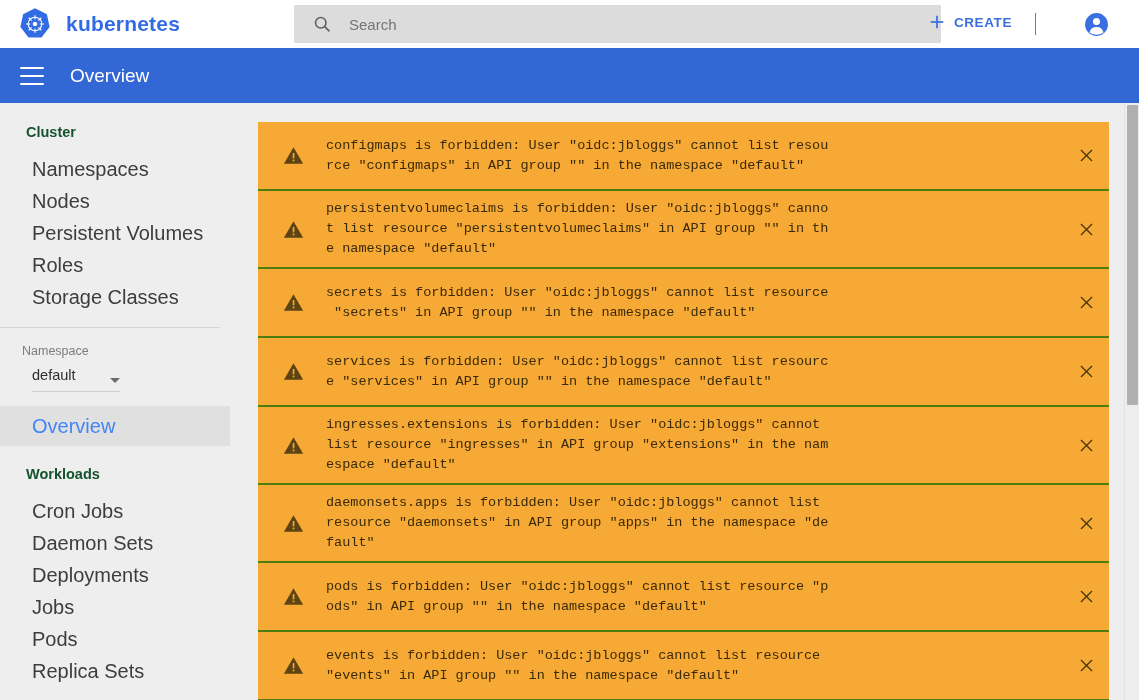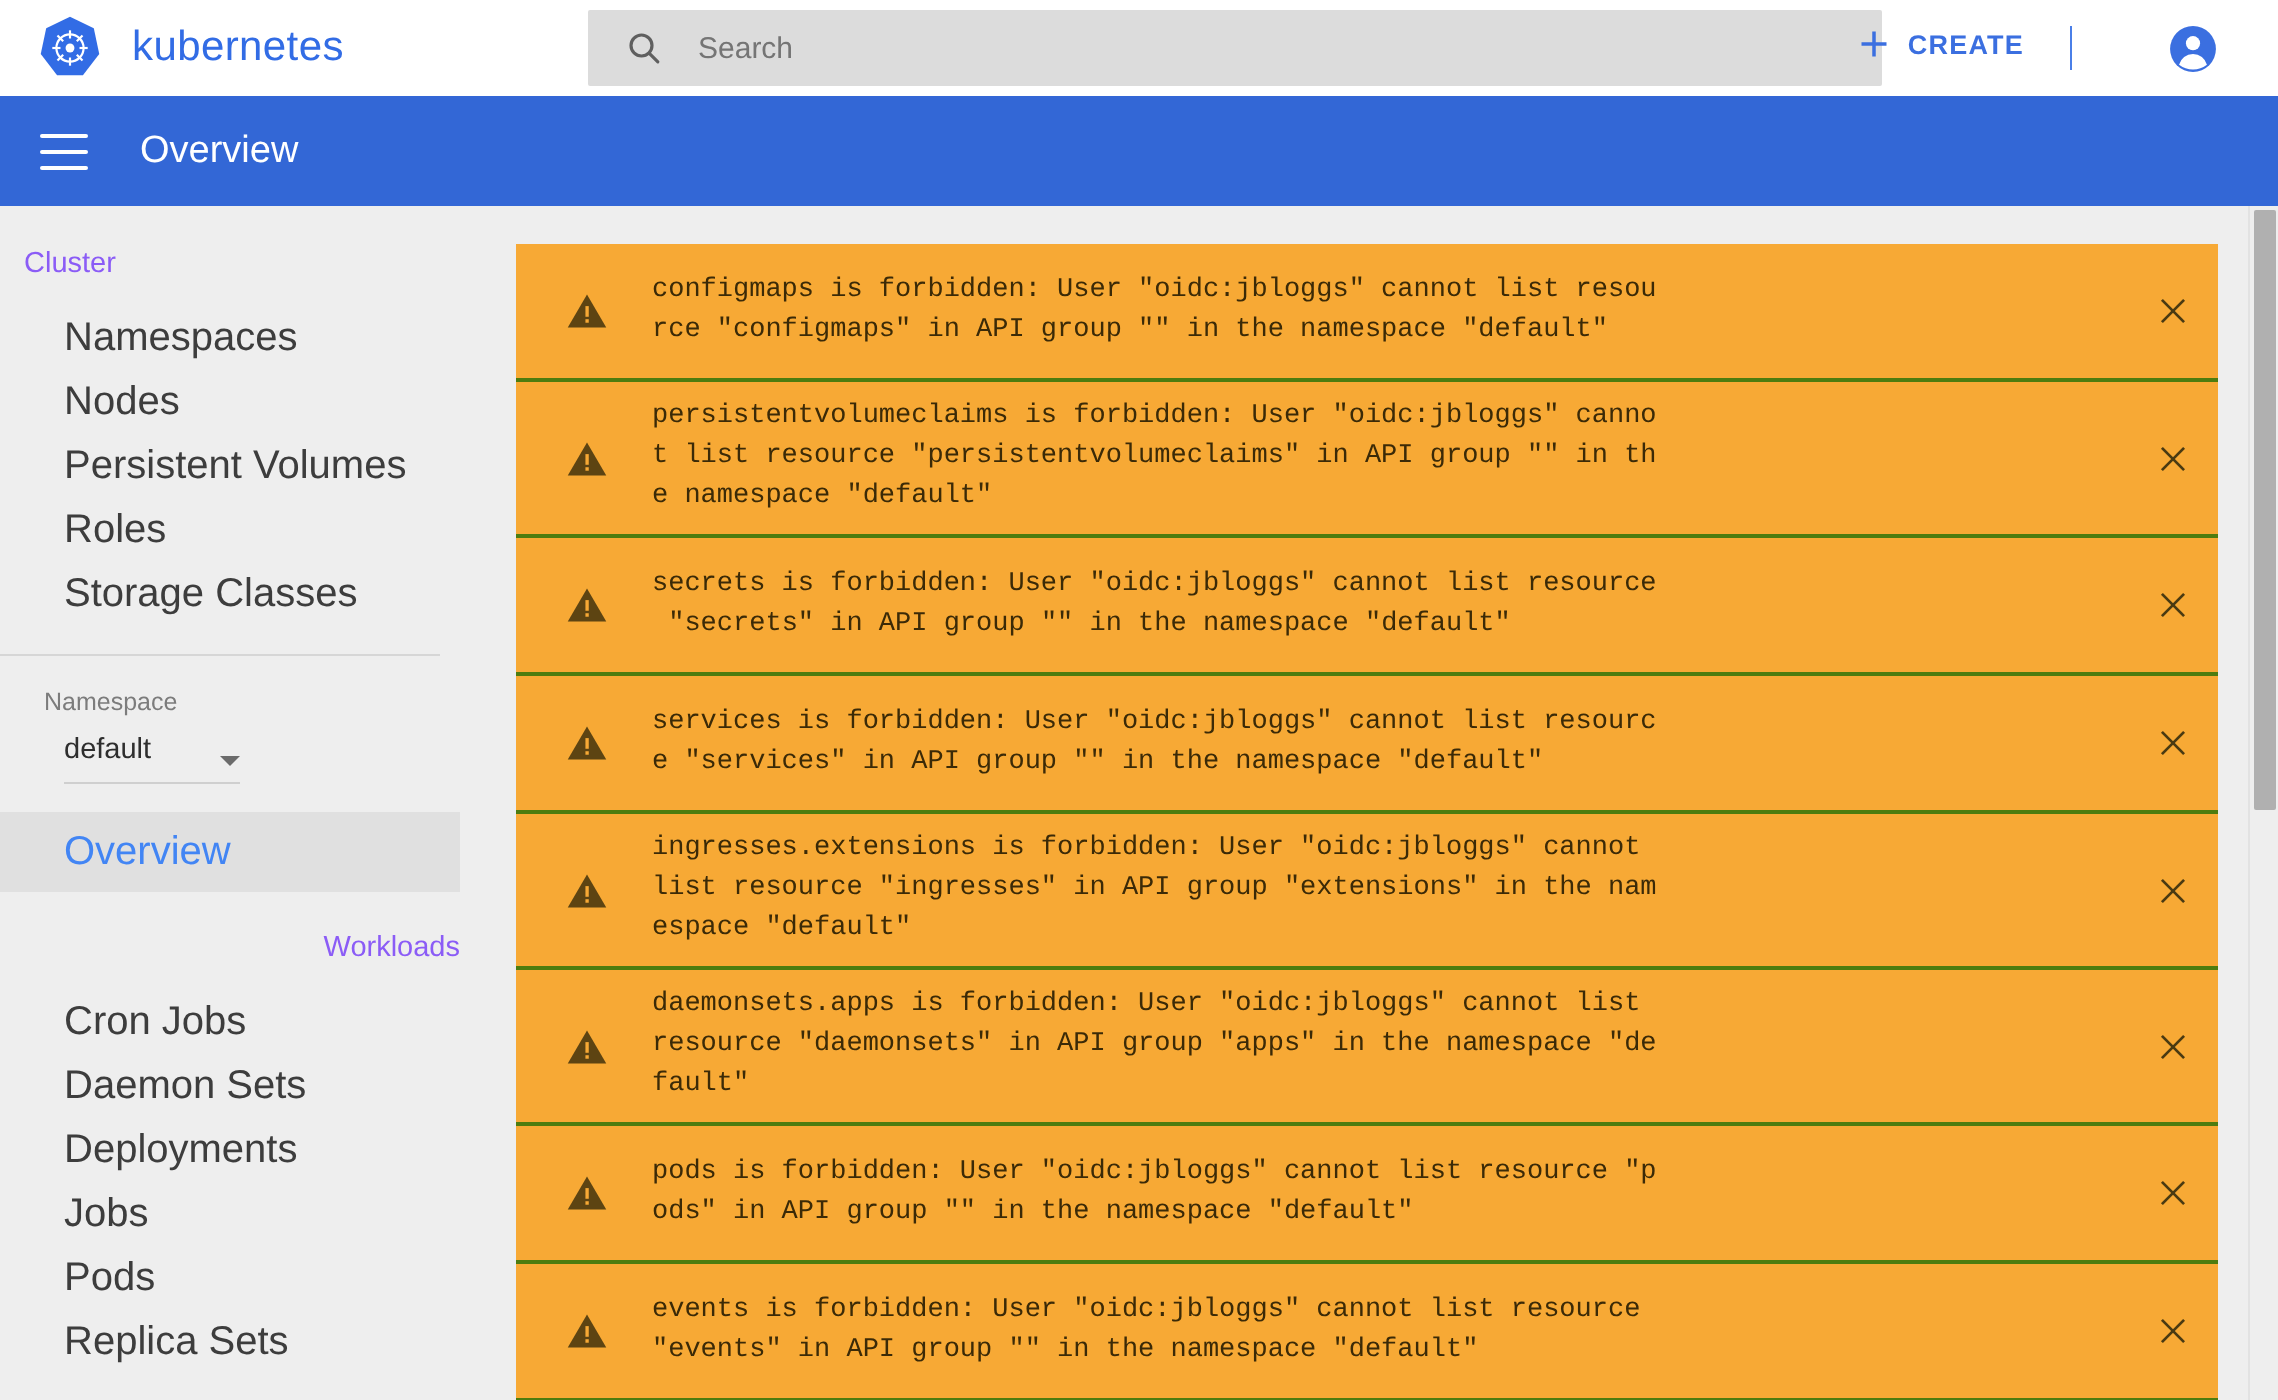--- a/index.html
+++ b/index.html
@@ -18,21 +18,21 @@
     display: flex; align-items: center;
   }
   .logo-wrap {
     display: flex; align-items: center;
     margin-left: 18px;
   }
   .k8s-logo { width: 34px; height: 34px; display: block; }
   .brand {
     margin-left: 14px;
     font-size: 21px;
-    font-weight: normal;
+    font-weight: bold;
     color: #326ce5;
     letter-spacing: .2px;
   }
   .search-box {
     position: absolute; left: 294px; top: 5px;
     width: 647px; height: 38px;
     background: #dcdcdc;
     display: flex; align-items: center;
     border-radius: 1px;
   }
@@ -91,24 +91,24 @@
   }
 
   
   .sidebar {
     position: absolute; top: 103px; left: 0;
     width: 230px; height: 597px;
     background: #eeeeee;
     overflow: hidden;
   }
   .nav-head {
-    font-size: 14.5px; font-weight: normal; color: #8b5cf6;
-    padding: 21px 0 13px 12px;
-  }
-  .nav-head.workloads { padding-top: 20px; text-align: right; }
+    font-size: 14.5px; font-weight: bold; color: #14532d;
+    padding: 21px 0 13px 26px;
+  }
+  .nav-head.workloads { padding-top: 20px; }
   .nav-item {
     font-size: 20px; color: #3d3d3d;
     padding: 8px 0 8px 32px;
     cursor: pointer;
     line-height: 16px;
   }
   .nav-item.active {
     background: #e0e0e0;
     color: #4285f4;
     padding-top: 12px; padding-bottom: 12px;

